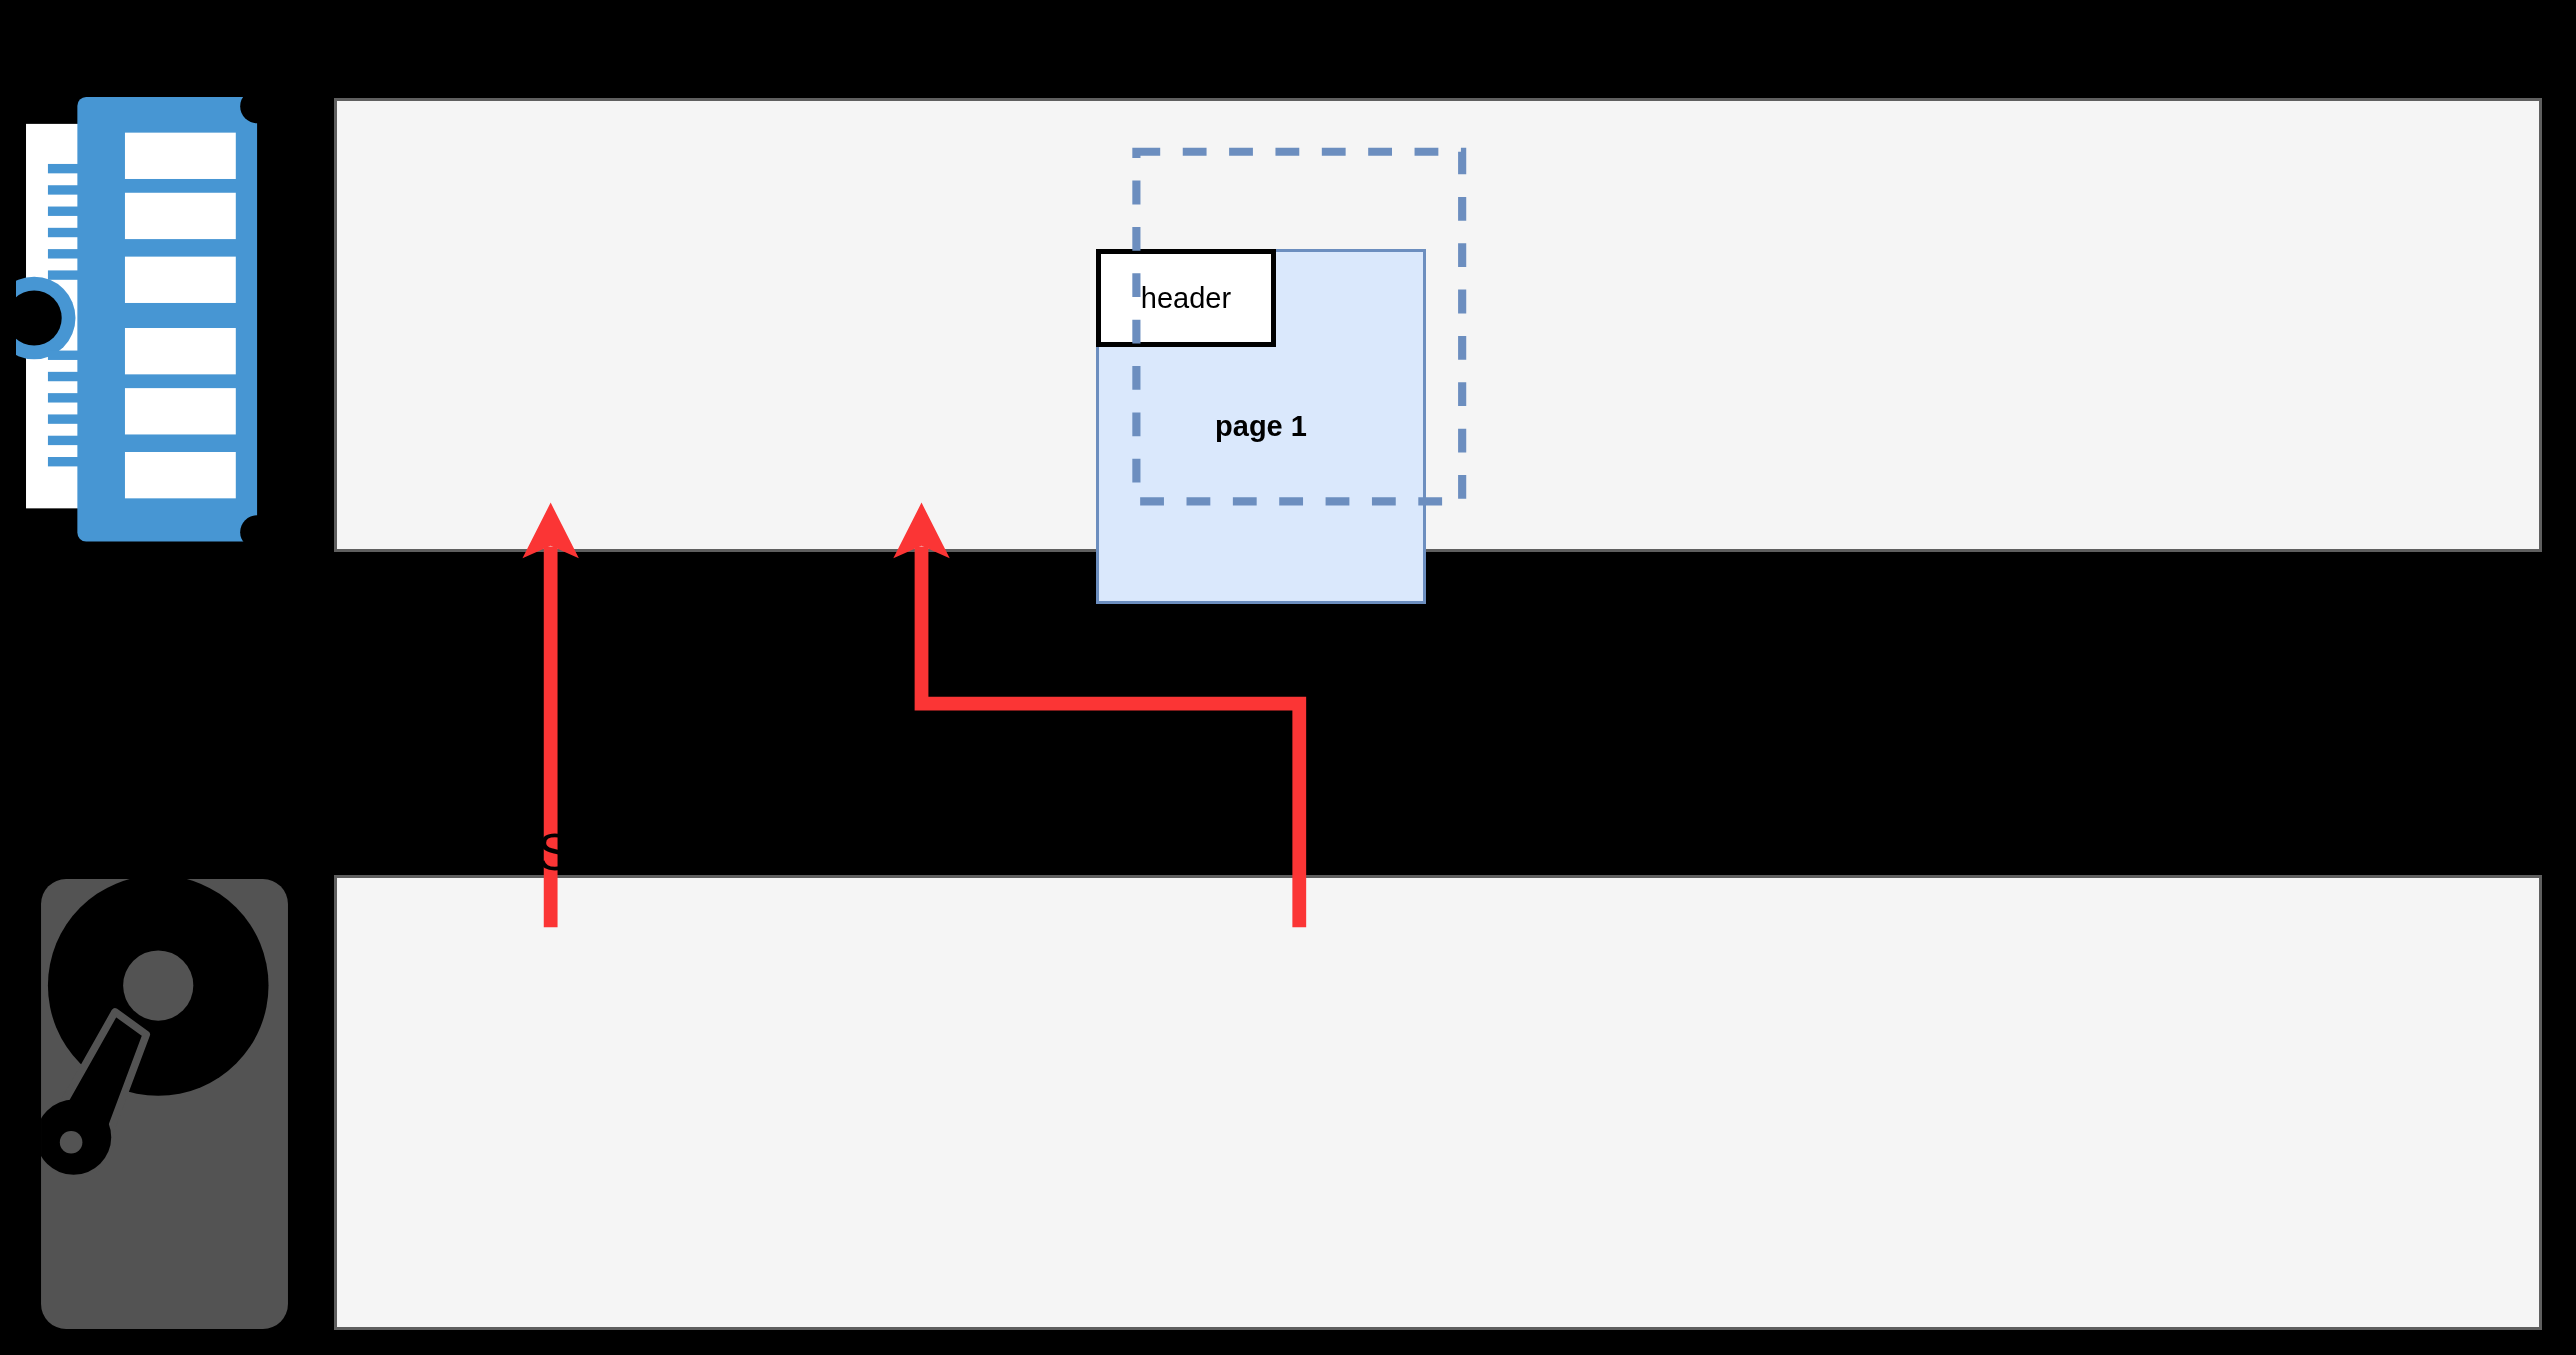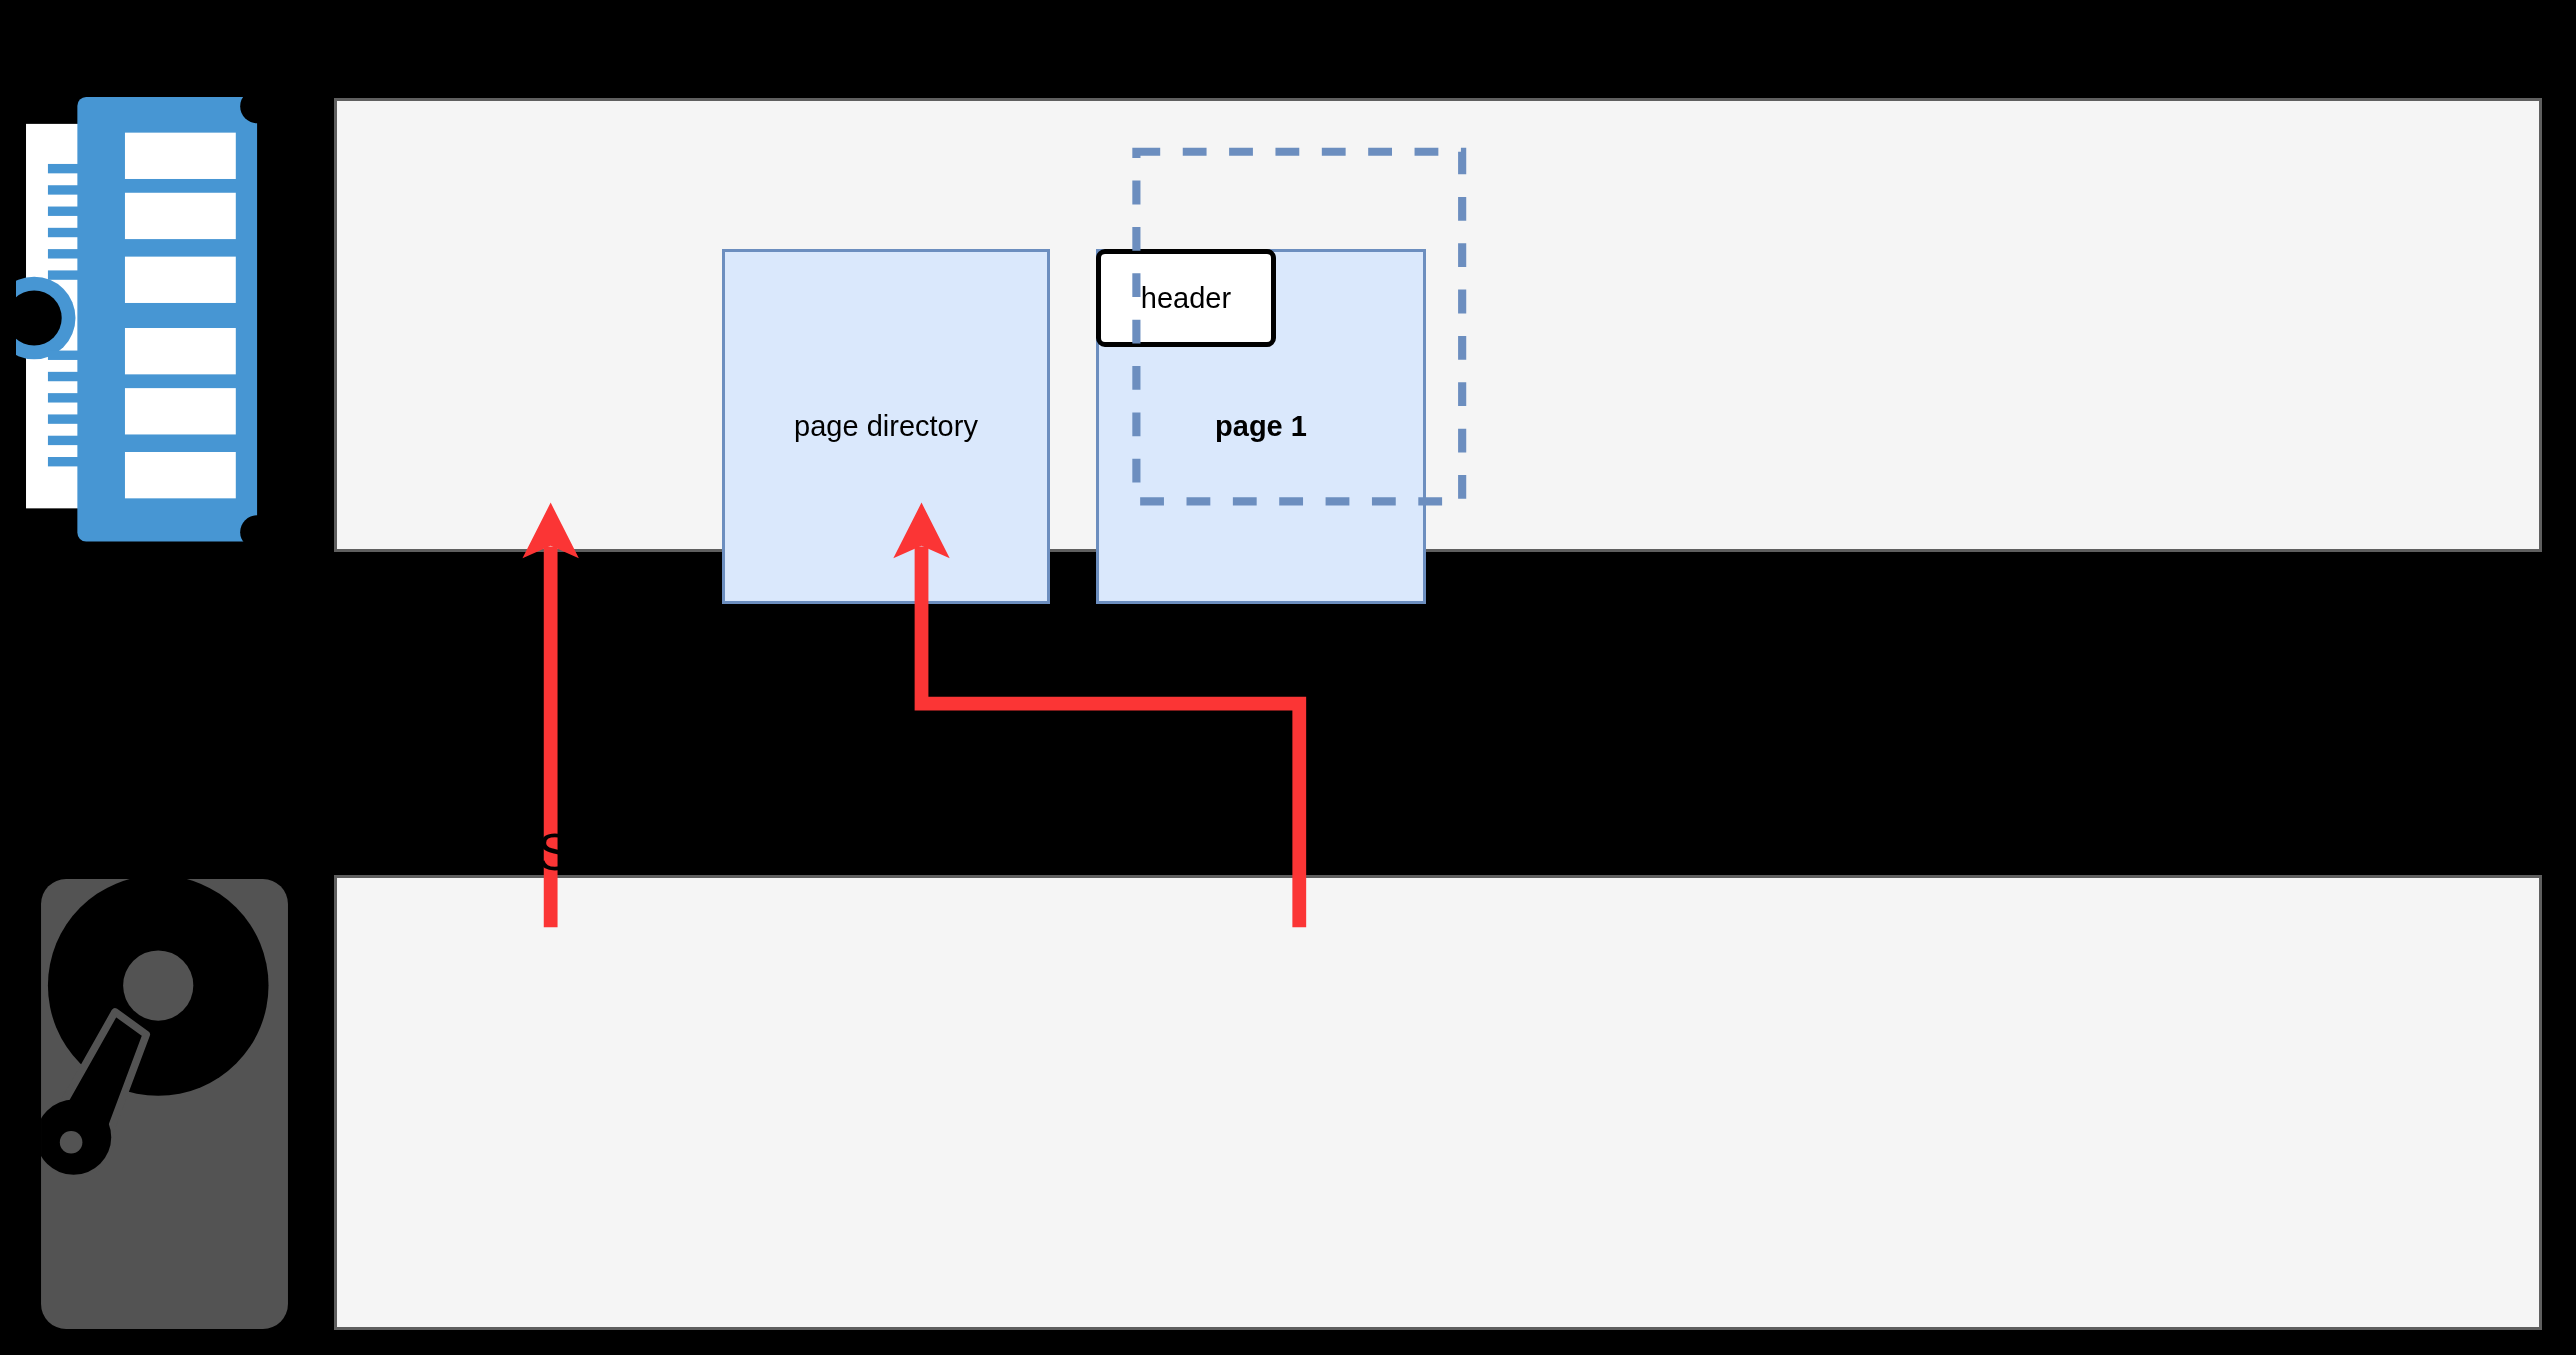--- a/index.html
+++ b/index.html
@@ -22,35 +22,32 @@
   }
   .headerbox{
     position:absolute;background:#ffffff;border:5.6px solid #000;
     box-sizing:border-box;width:180px;height:98px;
     display:flex;align-items:center;justify-content:center;
   }
   .headerbox .lbl{font-size:29px;color:#000;text-align:center;width:auto;}
   
   #mem-page-directory{left:385px;top:148px;width:328px;height:355px;}
   #mem-page-1{left:759px;top:148px;width:330px;height:355px;font-weight:bold;}
-  #mem-page-1-header{left:759px;top:148px;border-radius:9px;}
+  #mem-page-1-header{left:759px;top:148px;}
   .icon{position:absolute;}
   #ram-icon{left:16.3px;top:90px;}
   #hdd-icon{left:41px;top:879px;}
   #overlay{position:absolute;left:0;top:0;pointer-events:none;}
 </style>
 </head>
 <body>
 
 <div id="stage">
 
   <div class="section" id="memory-section">
-    <div class="pagebox" id="mem-page-directory">
-      <div class="lbl">page directory</div>
-    </div>
     <div class="pagebox" id="mem-page-1">
       <div class="lbl">page 1</div>
     </div>
     <div class="headerbox" id="mem-page-1-header">
       <div class="lbl">header</div>
     </div>
   </div>
 
   <div class="section" id="disk-section">
     

